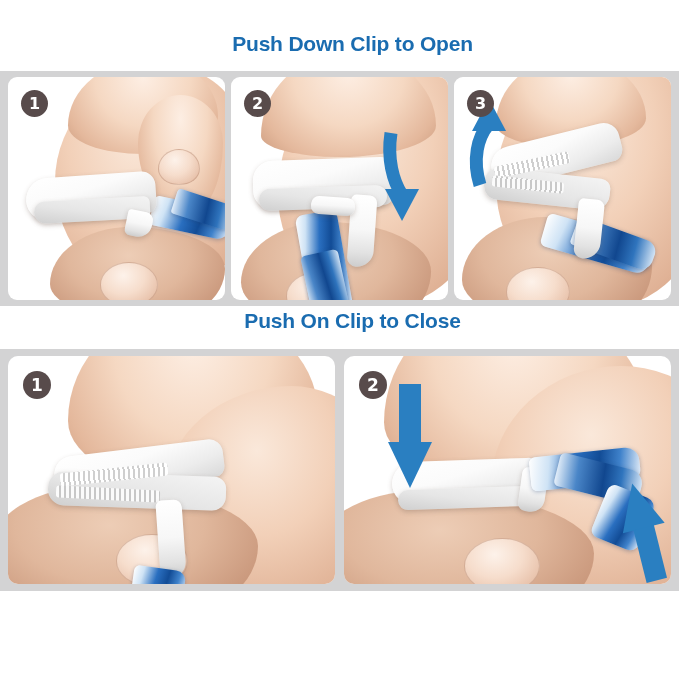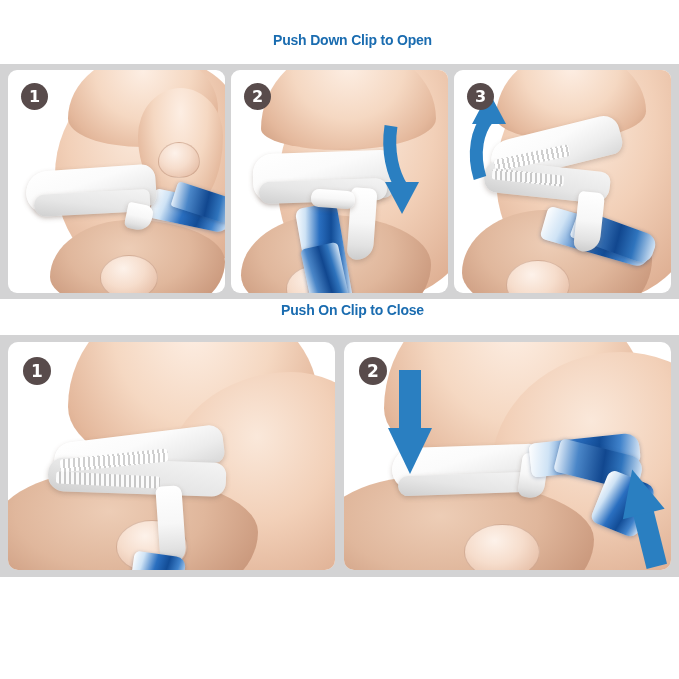--- a/index.html
+++ b/index.html
@@ -20,21 +20,21 @@
     text-align: center;
     font-size: 41px;
     font-weight: bold;
     color: #1c62a9;
     letter-spacing: -0.5px;
     line-height: 1;
     padding-top: 31px;
   }
   .section-title {
     text-align: center;
-    font-size: 14px;
+    font-size: 21px;
     font-weight: bold;
     color: #1a6cb0;
     letter-spacing: -0.2px;
     line-height: 1;
     margin-left: 26px;
   }
   .sec1-title { padding-top: 33px; }
   .sec2-title { padding-top: 4px; }
 
   

